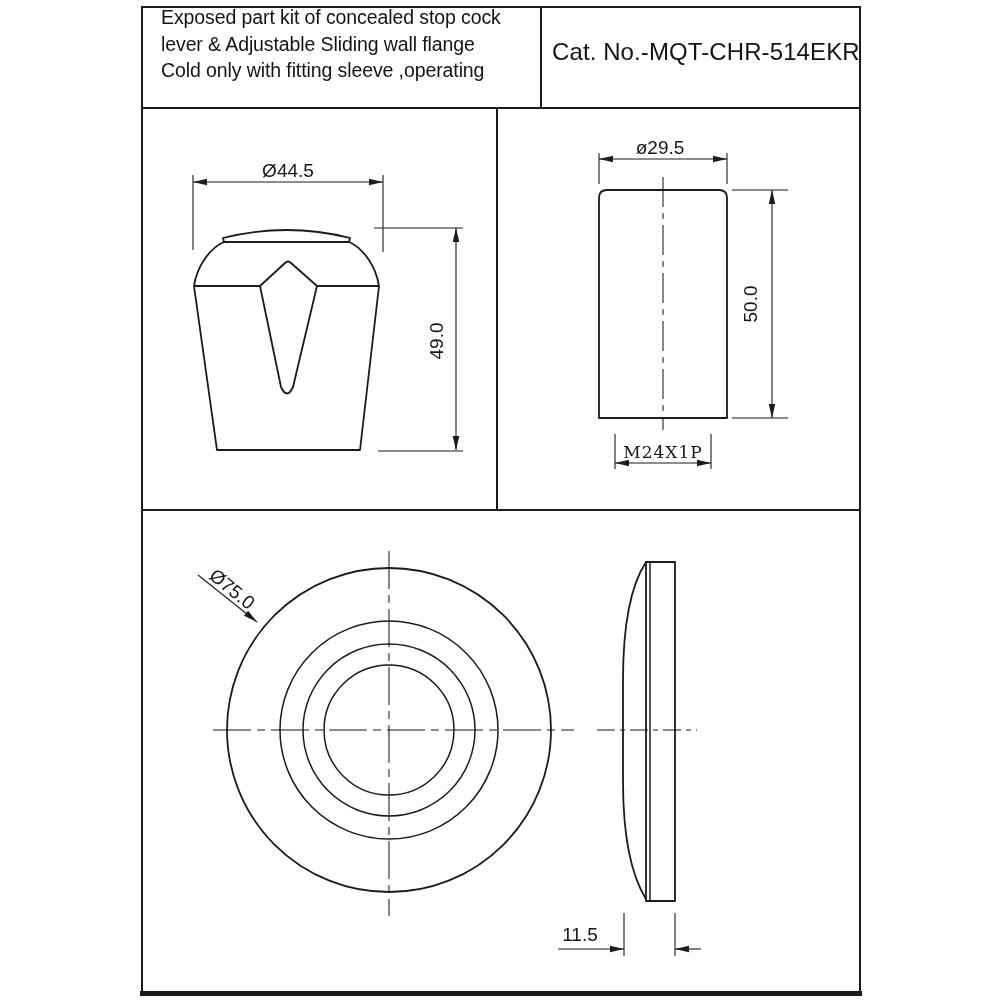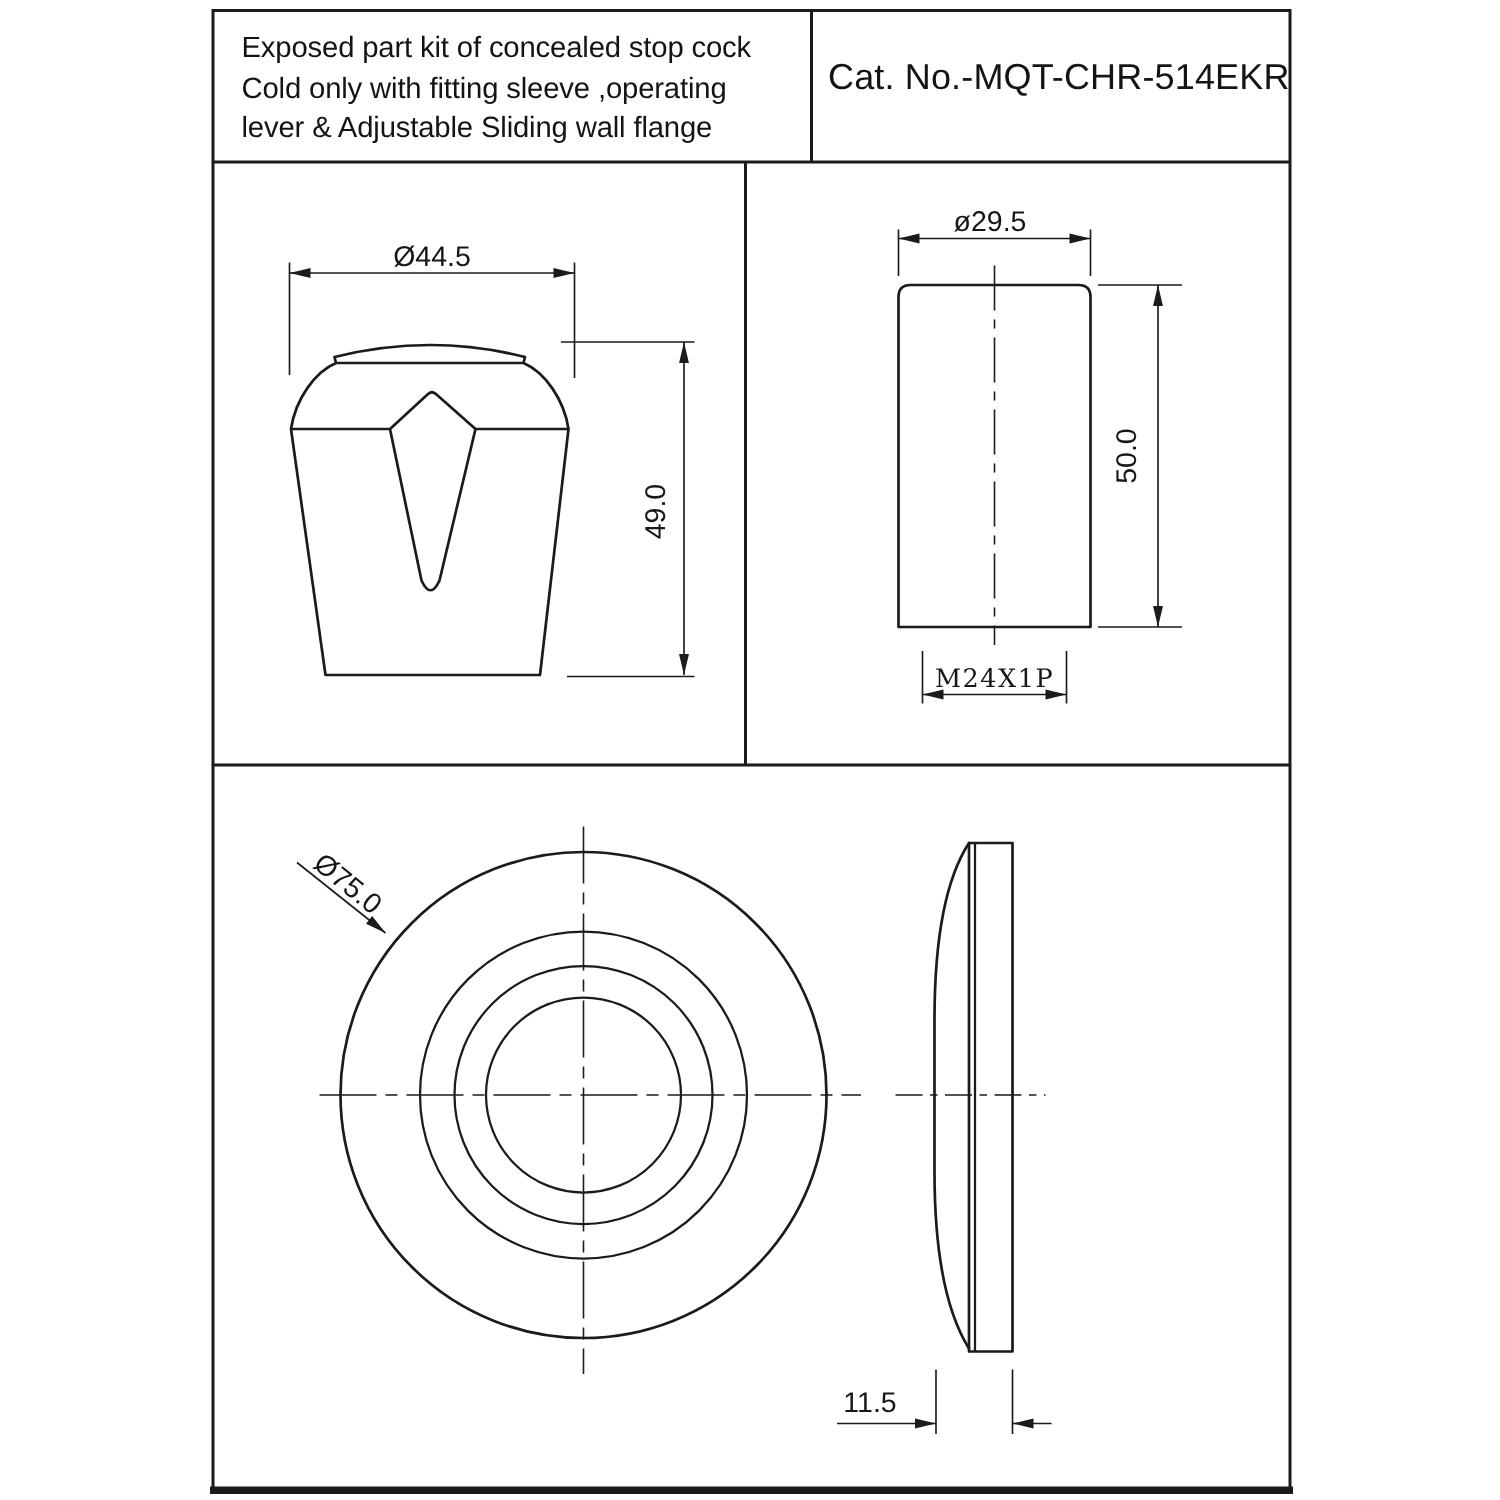--- a/index.html
+++ b/index.html
@@ -5,21 +5,21 @@
   html,body{margin:0;padding:0;background:#ffffff;}
   .sheet{
     position:relative;
     width:1000px;height:1000px;
     background:#ffffff;
     font-family:"Liberation Sans", sans-serif;
     overflow:hidden;
   }
   .drawing-svg{position:absolute;left:0;top:0;width:1000px;height:1000px;}
   .title-desc{
-    position:absolute;left:161px;top:19px;width:372px;
+    position:absolute;left:161px;top:4px;width:372px;
     font-size:19.5px;line-height:26.5px;color:#141414;
     letter-spacing:-0.1px;white-space:nowrap;
   }
   .title-desc span{display:block;}
   .cat-no{
     position:absolute;left:552px;top:38px;
     font-size:24px;color:#141414;white-space:nowrap;
     letter-spacing:0.1px;
   }
   
@@ -132,18 +132,18 @@
         <line x1="675" y1="913" x2="675" y2="956" class="dim"></line>
         <line x1="558" y1="949" x2="624" y2="949" class="dim" marker-end="url(#arr)"></line>
         <line x1="675" y1="949" x2="701" y2="949" class="dim" marker-start="url(#arr)"></line>
         <text x="580" y="941" text-anchor="middle" class="dimtxt">11.5</text>
       </g>
     </g>
   </svg>
 
   <div class="title-desc">
     <span>Exposed part kit of concealed stop cock</span>
+    <span>lever &amp; Adjustable Sliding wall flange</span>
     <span>Cold only with fitting sleeve ,operating</span>
-    <span>lever &amp; Adjustable Sliding wall flange</span>
   </div>
   <div class="cat-no">Cat. No.-MQT-CHR-514EKR</div>
 
 </div>
 
 </body></html>

